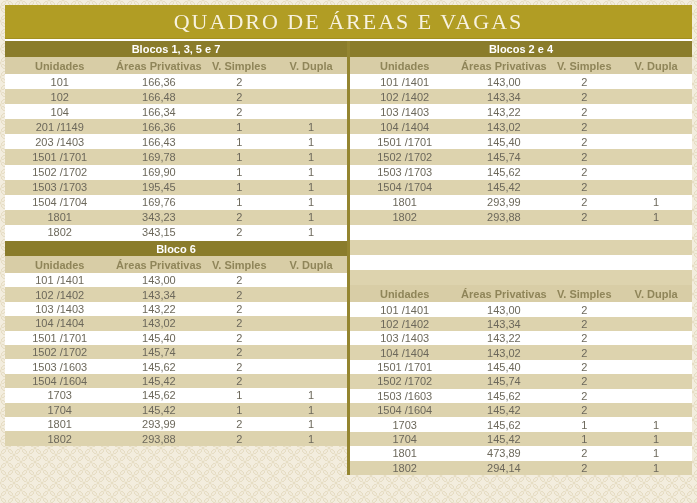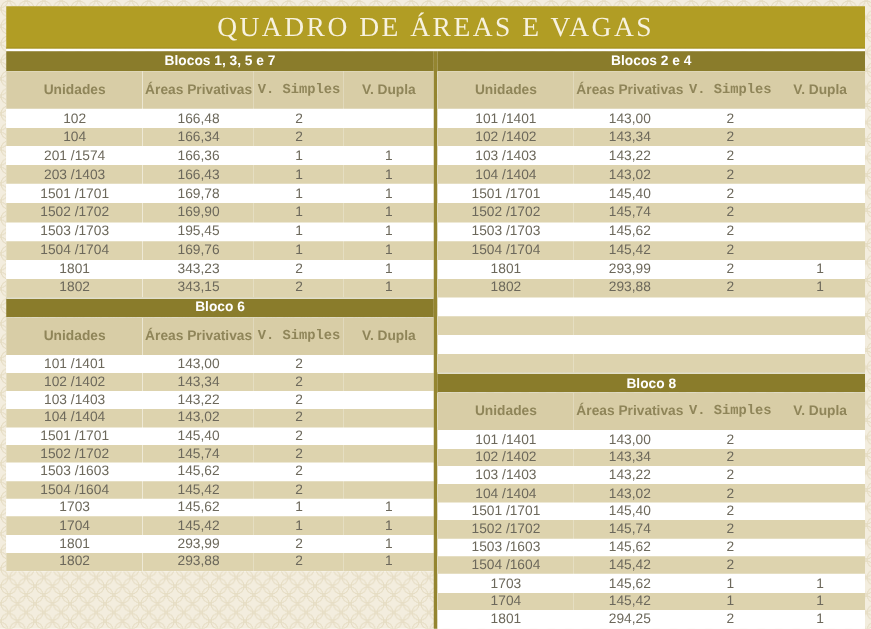--- a/index.html
+++ b/index.html
@@ -40,25 +40,25 @@
     white-space:nowrap;
   }
   .block.bottom .block-header { border-top:1px solid #ffffff; }
 
   table.data-table {
     width:100%; border-collapse:collapse; table-layout:fixed;
     background:#ffffff;
   }
   table.data-table th.c1, table.data-table col.c1 { width:32%; }
   table.data-table th.c2, table.data-table col.c2 { width:26%; }
-  table.data-table th.c3, table.data-table col.c3 { width:21%;font-family:Liberation Mono, monospace; }
+  table.data-table th.c3, table.data-table col.c3 { width:21%; }
   table.data-table th.c4, table.data-table col.c4 { width:21%; }
 
   thead th {
-    height:30px; background:#d8cda6; color:#8f8559;
+    height:17px; background:#d8cda6; color:#8f8559;
     font-size:11px; font-weight:bold; text-align:center;
     white-space:nowrap; overflow:hidden;
   }
   tbody td {
     height:15.1px; font-size:11px; color:#6c685b; text-align:center;
     white-space:nowrap; overflow:hidden;
   }
   .block.bottom tbody td { height:14.4px; }
   tbody tr:nth-child(odd)  td { background:#ffffff; }
   tbody tr:nth-child(even) td { background:#ddd3ae; }
@@ -84,33 +84,39 @@
             <thead>
               <tr>
                 <th class="c1">Unidades</th>
                 <th class="c2">Áreas Privativas</th>
                 <th class="c3">V. Simples</th>
                 <th class="c4">V. Dupla</th>
               </tr>
             </thead>
             <tbody>
                 <tr>
+                  <td>101</td>
+                  <td>166,36</td>
+                  <td>2</td>
+                  <td></td>
+                </tr>
+                <tr>
                   <td>102</td>
                   <td>166,48</td>
                   <td>2</td>
                   <td></td>
                 </tr>
                 <tr>
                   <td>104</td>
                   <td>166,34</td>
                   <td>2</td>
                   <td></td>
                 </tr>
                 <tr>
-                  <td>201 /1574</td>
+                  <td>201 /1149</td>
                   <td>166,36</td>
                   <td>1</td>
                   <td>1</td>
                 </tr>
                 <tr>
                   <td>203 /1403</td>
                   <td>166,43</td>
                   <td>1</td>
                   <td>1</td>
                 </tr>
@@ -342,21 +348,20 @@
                   <td></td>
                   <td></td>
                   <td></td>
                   <td></td>
                 </tr>
               </tbody>
           </table>
         </section>
 
         <section class="block bottom">
-          <div class="block-header">Bloco 8</div>
           <table class="data-table">
             <thead>
               <tr>
                 <th class="c1">Unidades</th>
                 <th class="c2">Áreas Privativas</th>
                 <th class="c3">V. Simples</th>
                 <th class="c4">V. Dupla</th>
               </tr>
             </thead>
             <tbody>
@@ -415,21 +420,21 @@
                   <td>1</td>
                 </tr>
                 <tr>
                   <td>1704</td>
                   <td>145,42</td>
                   <td>1</td>
                   <td>1</td>
                 </tr>
                 <tr>
                   <td>1801</td>
-                  <td>294,25</td>
+                  <td>473,89</td>
                   <td>2</td>
                   <td>1</td>
                 </tr>
                 <tr>
                   <td>1802</td>
                   <td>294,14</td>
                   <td>2</td>
                   <td>1</td>
                 </tr>
               </tbody>

